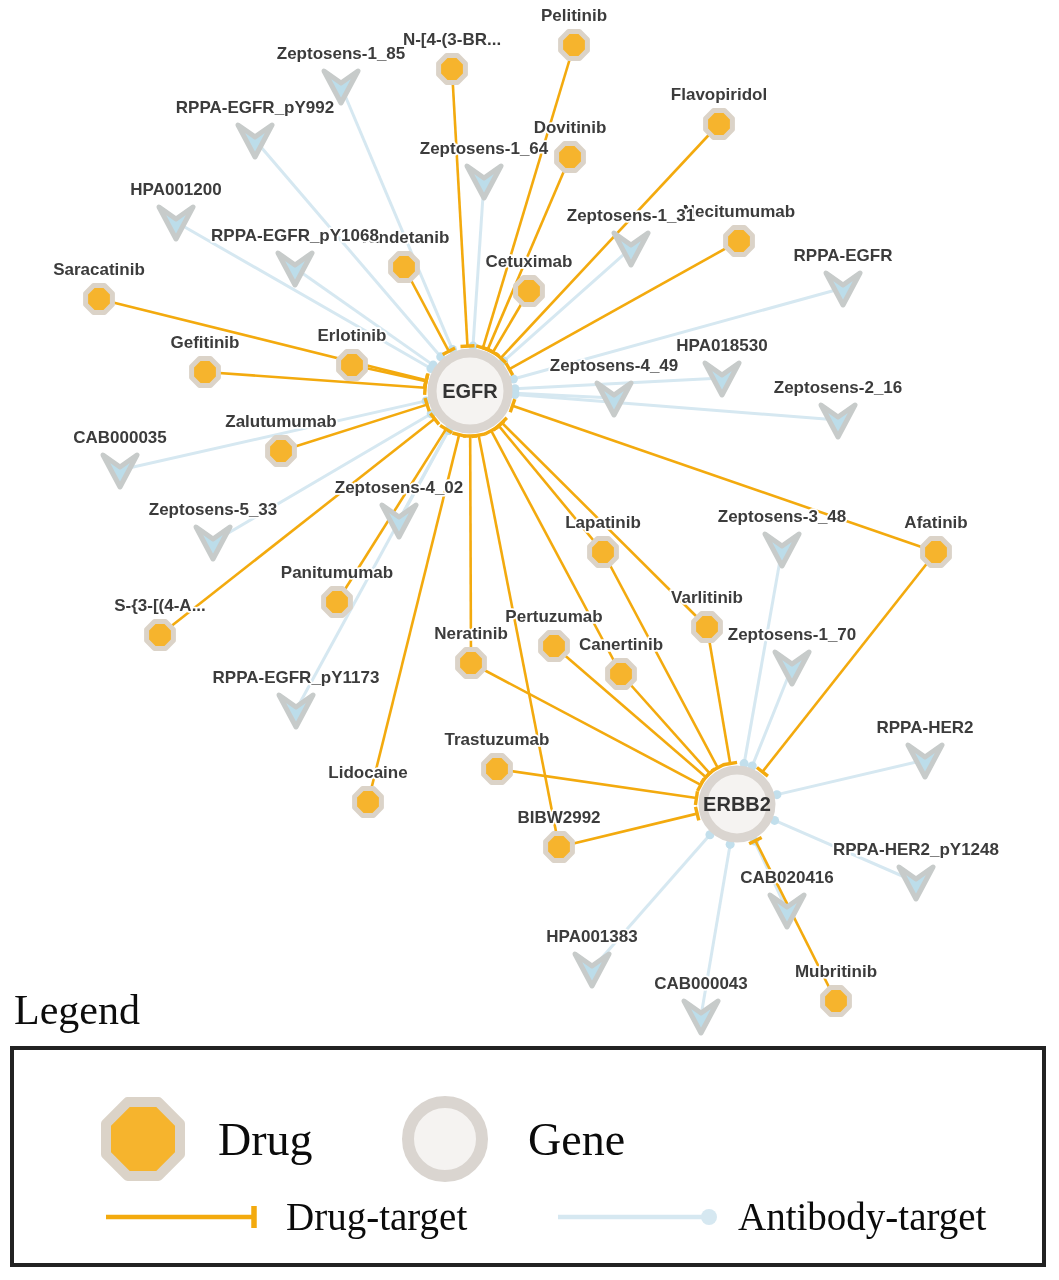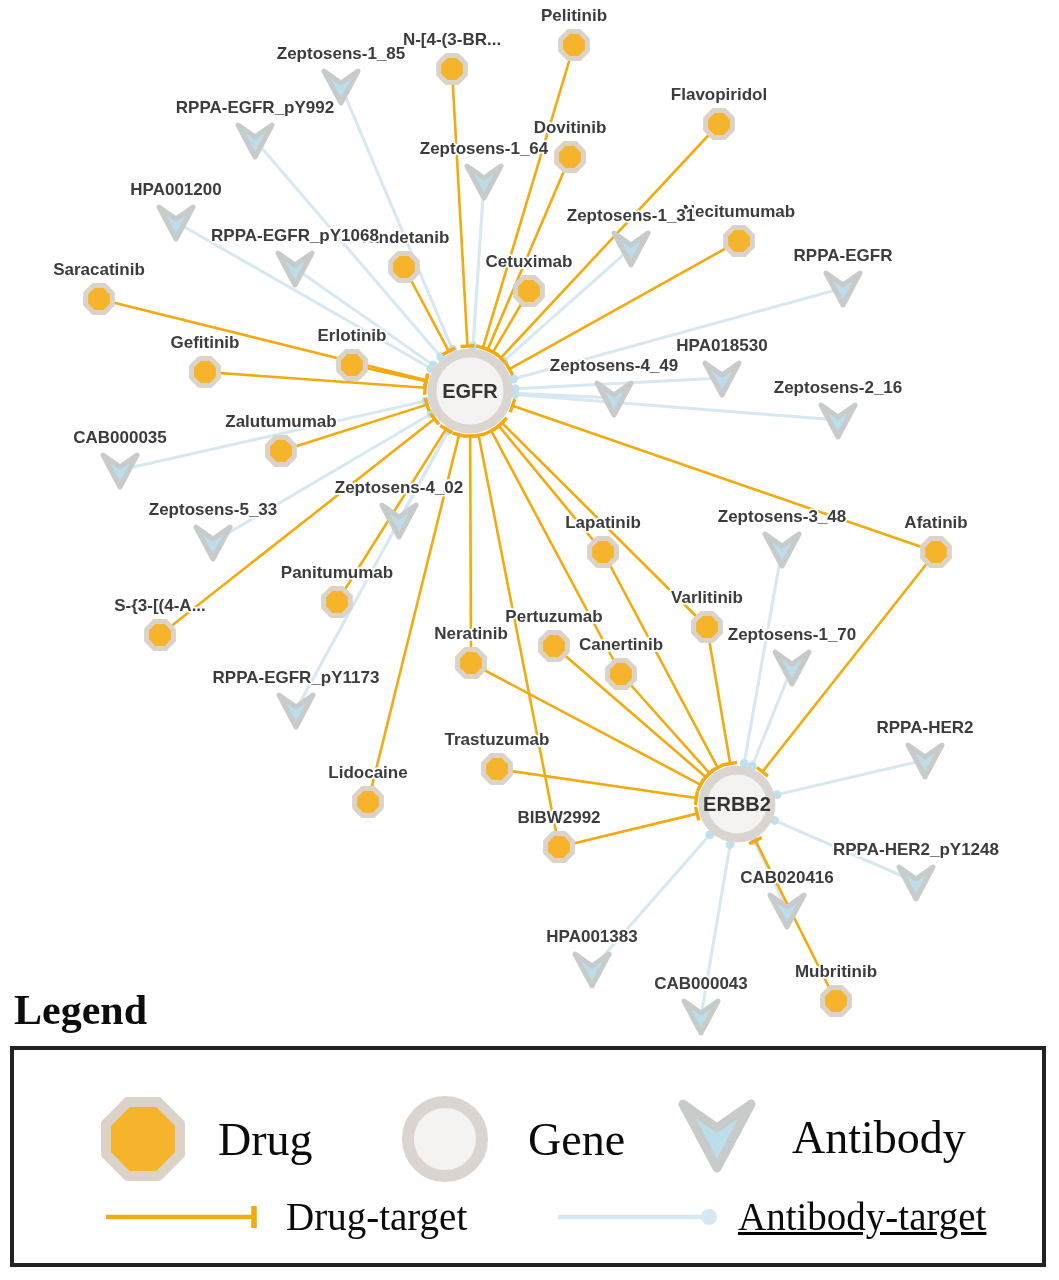--- a/index.html
+++ b/index.html
@@ -12,35 +12,35 @@
     font-family:"Liberation Sans",sans-serif;font-weight:bold;font-size:17px;
     fill:#3c3c3c;text-anchor:middle;
     paint-order:stroke;stroke:#ffffff;stroke-width:3.5px;stroke-linejoin:round;
   }
   .gene-label{
     font-family:"Liberation Sans",sans-serif;font-weight:bold;font-size:20px;
     fill:#333333;text-anchor:middle;
   }
   .legend-title{
     position:absolute;left:14px;top:986px;
-    font-family:"Liberation Serif",serif;font-weight:bold;font-size:42px;color:#0d0d0d;
+    font-family:"Liberation Serif",serif;font-weight:normal;font-size:42px;color:#0d0d0d;
   }
   .legend-box{
     position:absolute;left:10px;top:1046px;width:1036px;height:221px;
     border:4px solid #222222;box-sizing:border-box;background:#ffffff;
   }
   .legend-item{position:absolute;display:flex;align-items:center;gap:24px;}
   .legend-label{font-family:"Liberation Serif",serif;font-size:46px;color:#0b0b0b;}
   .legend-edge{position:absolute;display:flex;align-items:center;gap:12px;justify-content:space-between;}
   .legend-edge-label{font-family:"Liberation Serif",serif;font-size:39px;color:#0b0b0b;}
   .li-drug{left:78px;top:38px;}
   .li-gene{left:380px;top:38px;gap:32px;}
   .li-antibody{left:652px;top:36px;}
   .le-drug{left:88px;top:144px;}
-  .le-antibody{left:540px;top:144px;text-decoration:underline;}
+  .le-antibody{left:540px;top:144px;}
 </style>
 </head>
 <body>
 
 <svg id="network" width="1059" height="1040" viewBox="0 0 1059 1040">
     <g>
       <g>
         <line x1="341" y1="86" x2="452.4706334494432" y2="349.55459846573785" stroke="#D6E8F1" stroke-width="3"></line>
         <circle cx="452.4706334494432" cy="349.55459846573785" r="4.5" fill="#C2DFEC"></circle>
       </g>
@@ -437,26 +437,20 @@
         <polygon points="88.0,66.3 66.3,88.0 35.7,88.0 14.0,66.3 14.0,35.7 35.7,14.0 66.3,14.0 88.0,35.7" fill="#F6B42D" stroke="#DBD3C8" stroke-width="10" stroke-linejoin="round"></polygon>
       </svg>
     <span class="legend-label">Drug</span>
   </div>
   <div class="legend-item li-gene">
     <svg id="legend-gene-icon" width="102" height="102">
         <circle cx="51" cy="51" r="37" fill="#F5F3F1" stroke="#DAD5D0" stroke-width="12"></circle>
       </svg>
     <span class="legend-label">Gene</span>
   </div>
-  <div class="legend-item li-antibody">
-    <svg id="legend-antibody-icon" width="102" height="102">
-        <path d="M 17 18.08 L 51 82 L 85 18.08 L 51 41.88 Z" fill="#BCDDEA" stroke="#C7CBCA" stroke-width="9" stroke-linejoin="round"></path>
-      </svg>
-    <span class="legend-label">Antibody</span>
-  </div>
   <div class="legend-edge le-drug">
     <svg id="legend-drug-line" width="172" height="34">
         <line x1="4" y1="17" x2="152" y2="17" stroke="#F3AA0E" stroke-width="4.5"></line>
         <line x1="152" y1="6" x2="152" y2="28" stroke="#F3AA0E" stroke-width="5.5"></line>
       </svg>
     <span class="legend-edge-label">Drug-target</span>
   </div>
   <div class="legend-edge le-antibody">
     <svg id="legend-antibody-line" width="172" height="34">
         <line x1="4" y1="17" x2="150" y2="17" stroke="#D6E8F1" stroke-width="4.5"></line>

